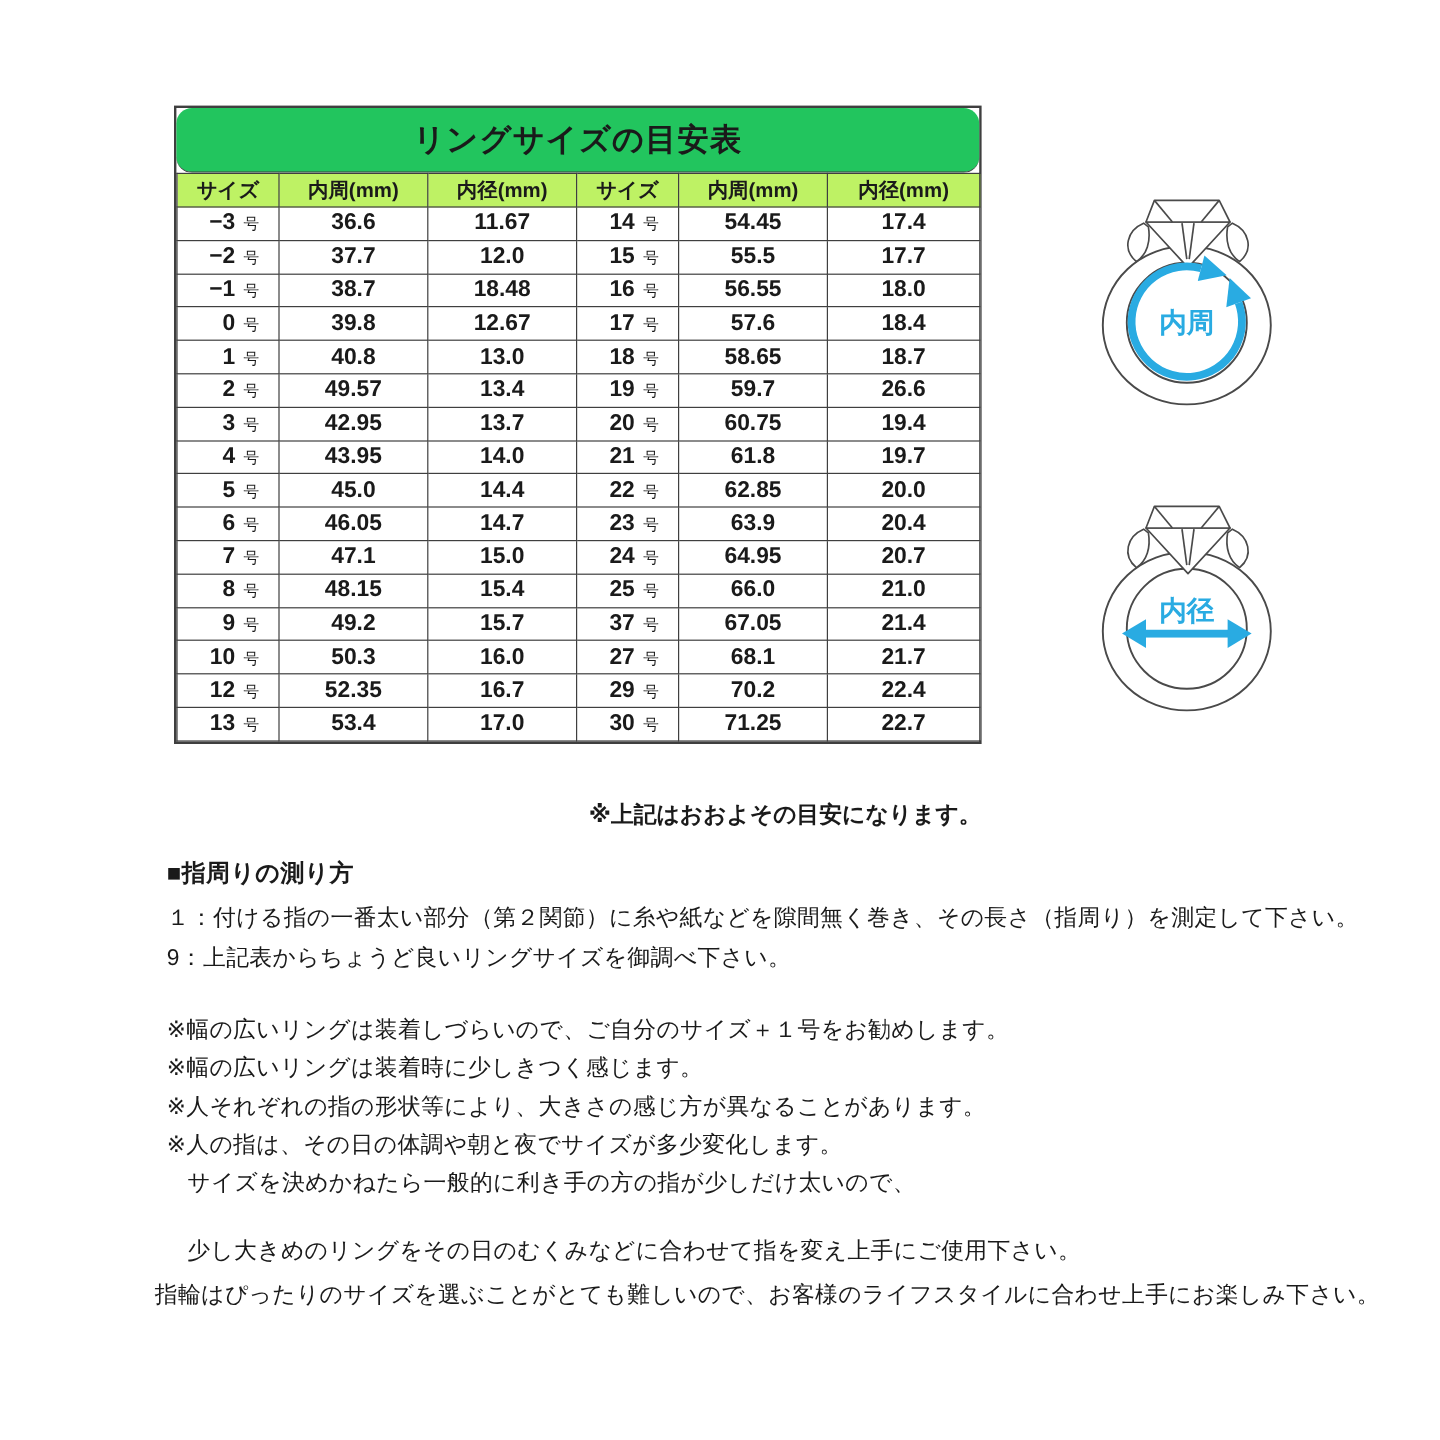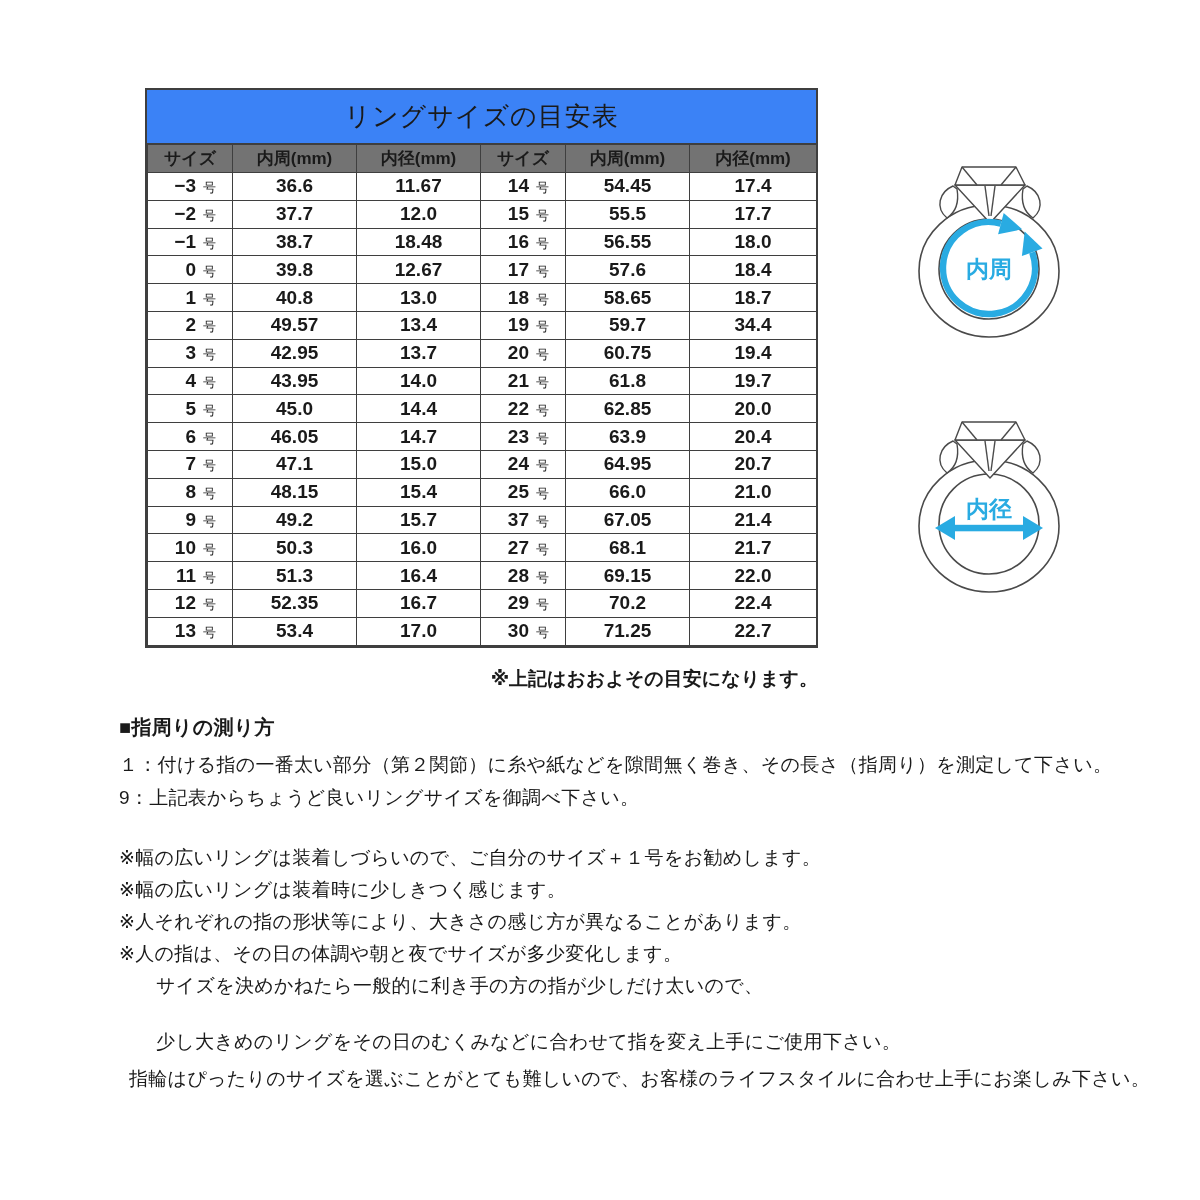--- a/index.html
+++ b/index.html
@@ -7,46 +7,46 @@
     width:1200px;height:1200px;position:relative;overflow:hidden;
     font-family:"Liberation Sans","DejaVu Sans",sans-serif;
     color:#1a1a1a;
   }
   
   .table-wrap{
     position:absolute;left:145px;top:88px;width:673px;
     border:2px solid #3f3f3f;box-sizing:border-box;background:#fff;
   }
   .table-title{
-    height:53px;background:#3b82f6;border-bottom:1px solid #3f3f3f;
+    height:53px;background:#22c55e;border-bottom:1px solid #3f3f3f;
     display:flex;align-items:center;justify-content:center;
-    font-size:26px;font-weight:400;letter-spacing:1px;
+    font-size:26px;font-weight:700;letter-spacing:1px;border-radius:13px;
   }
   table.ring{border-collapse:collapse;width:100%;table-layout:fixed;}
   table.ring th,table.ring td{
     border:1px solid #3f3f3f;padding:0;vertical-align:middle;text-align:center;
   }
   table.ring th{
-    background:#737373;height:27px;font-size:17px;font-weight:700;
+    background:#bef264;height:27px;font-size:17px;font-weight:700;
   }
   table.ring td{height:26.8px;font-size:19px;font-weight:700;background:#fff;}
   td.size{background:#d7ebf5;}
   .size-inner{display:flex;justify-content:center;align-items:baseline;}
   .size-num{display:inline-block;min-width:32px;text-align:right;font-weight:700;font-size:19px;}
   .size-suffix{font-size:13px;font-weight:400;margin-left:7px;}
   .table-note{
     position:absolute;top:666px;right:382px;
     font-size:19px;font-weight:700;white-space:nowrap;
   }
   
   .ring-svg{position:absolute;width:172px;height:212px;}
   #ring1{left:903px;top:150px;}
   #ring2{left:903px;top:405px;}
   
-  .txt{position:absolute;left:119px;font-size:19px;white-space:nowrap;letter-spacing:.3px;}
+  .txt{position:absolute;left:139px;font-size:19px;white-space:nowrap;letter-spacing:.3px;}
   .txt.bold{font-weight:700;}
   .indent{left:156px;}
 </style>
 </head>
 <body>
 
 <div class="table-wrap">
   <div class="table-title">リングサイズの目安表</div>
   <table class="ring">
     <colgroup>
@@ -167,21 +167,21 @@
           </td>
           <td>49.57</td>
           <td>13.4</td>
           <td class="size">
             <div class="size-inner">
               <span class="size-num">19</span>
               <span class="size-suffix">号</span>
             </div>
           </td>
           <td>59.7</td>
-          <td>34.4</td>
+          <td>26.6</td>
         </tr>
         <tr>
           <td class="size">
             <div class="size-inner">
               <span class="size-num">3</span>
               <span class="size-suffix">号</span>
             </div>
           </td>
           <td>42.95</td>
           <td>13.7</td>
@@ -312,38 +312,20 @@
           <td>50.3</td>
           <td>16.0</td>
           <td class="size">
             <div class="size-inner">
               <span class="size-num">27</span>
               <span class="size-suffix">号</span>
             </div>
           </td>
           <td>68.1</td>
           <td>21.7</td>
-        </tr>
-        <tr>
-          <td class="size">
-            <div class="size-inner">
-              <span class="size-num">11</span>
-              <span class="size-suffix">号</span>
-            </div>
-          </td>
-          <td>51.3</td>
-          <td>16.4</td>
-          <td class="size">
-            <div class="size-inner">
-              <span class="size-num">28</span>
-              <span class="size-suffix">号</span>
-            </div>
-          </td>
-          <td>69.15</td>
-          <td>22.0</td>
         </tr>
         <tr>
           <td class="size">
             <div class="size-inner">
               <span class="size-num">12</span>
               <span class="size-suffix">号</span>
             </div>
           </td>
           <td>52.35</td>
           <td>16.7</td>

